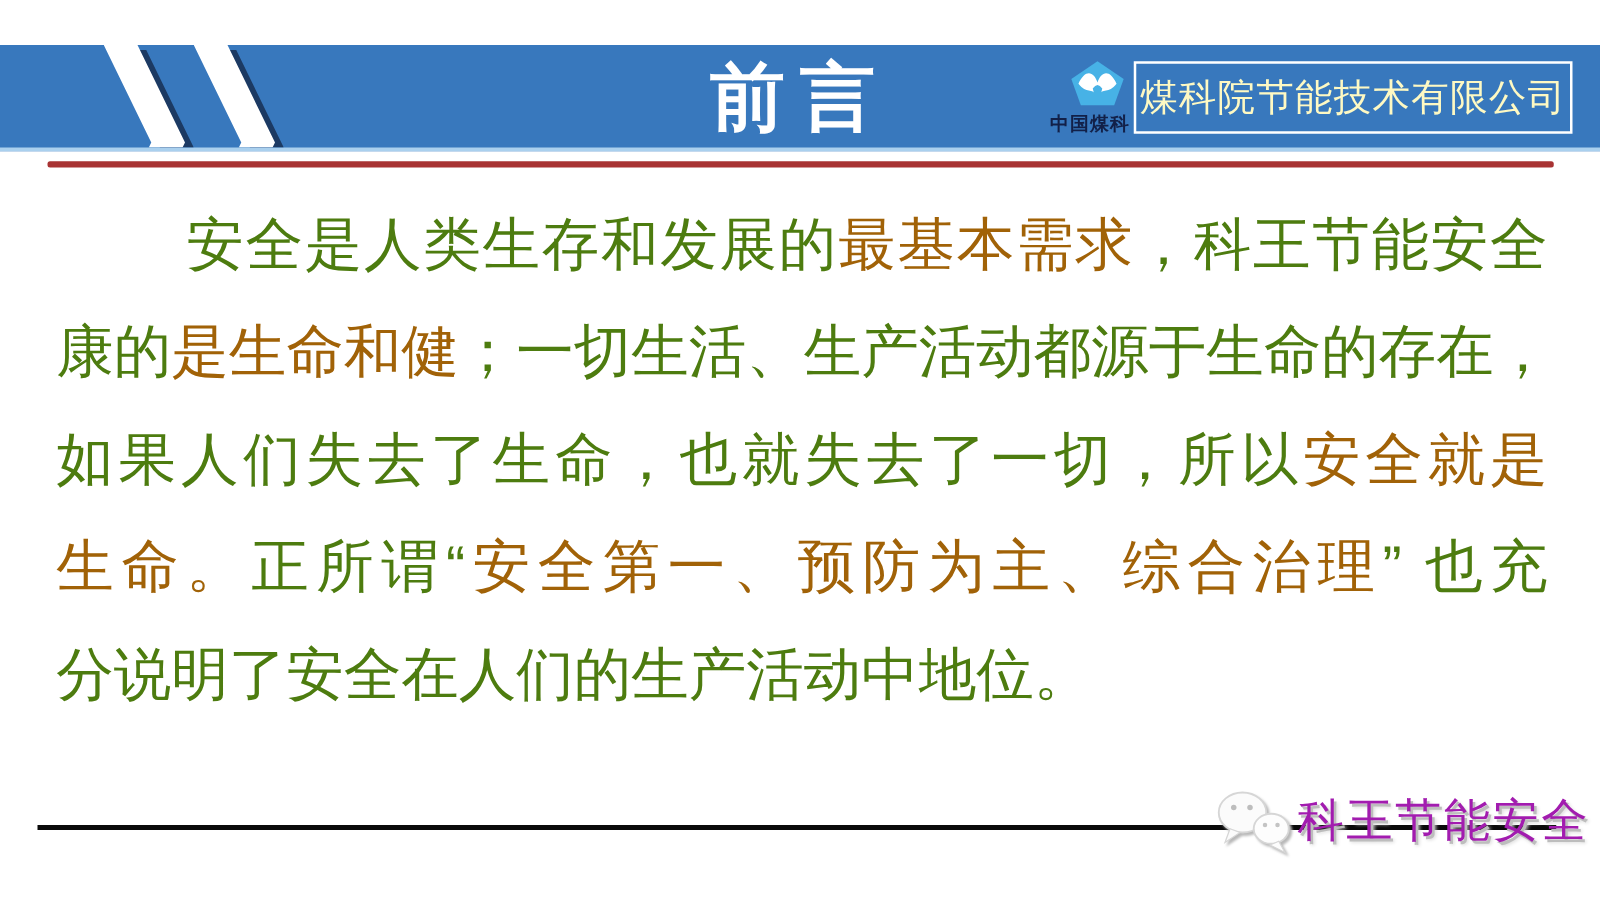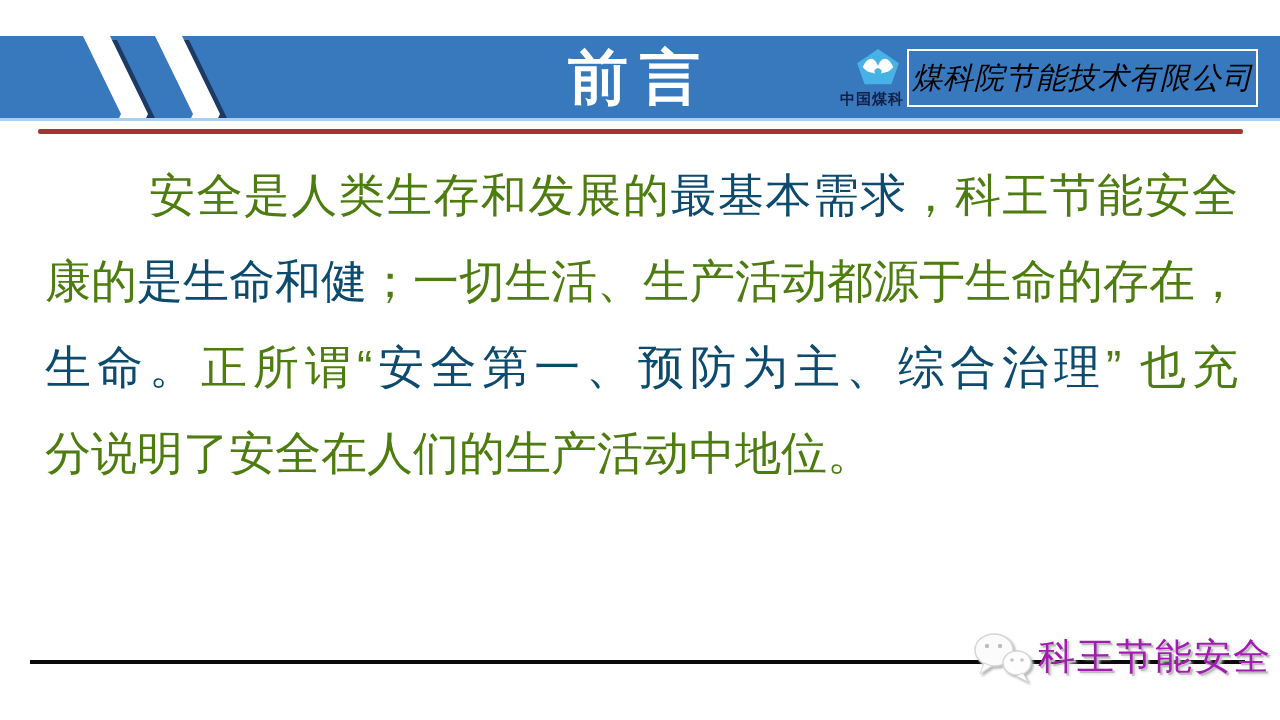--- a/index.html
+++ b/index.html
@@ -45,21 +45,21 @@
   .logo-text{
     margin-top:2px;font-size:15px;font-weight:700;color:#122048;
     letter-spacing:1px;white-space:nowrap;
   }
   .company-box{
     position:absolute;right:12px;top:13px;width:347px;height:54px;
     border:2px solid #ffffff;
     display:flex;align-items:center;justify-content:center;
   }
   .company-box span{
-    font-size:30px;color:#000000;letter-spacing:1px;white-space:nowrap;font-style:italic;
+    font-size:30px;color:#fef9c3;letter-spacing:1px;white-space:nowrap;
   }
 
   
   .red-rule{
     position:absolute;top:129px;left:38px;width:1205px;height:5px;
     background:#a83333;border-radius:2px;
   }
   .black-rule{
     position:absolute;top:660px;left:30px;width:1215px;height:4px;
     background:#0a0a0a;
@@ -67,21 +67,21 @@
 
   
   .body-text{
     position:absolute;top:152px;left:45px;width:1193px;
     font-size:46px;line-height:86px;color:#000000;font-weight:500;
   }
   .line{text-align:justify;text-align-last:justify;white-space:nowrap;}
   .line.last{text-align-last:left;}
   .line.indent{text-indent:104px;}
   .seg{color:#4d7c0f;}
-  .seg.red{color:#0c4a6e;}
+  .seg.red{color:#a16207;}
 
   
   .watermark{
     position:absolute;top:626px;right:8px;
     display:flex;align-items:center;z-index:5;
   }
   .wm-icon{filter:drop-shadow(2px 2px 1px #b8b8b8);}
   .wm-text{
     font-size:37px;font-weight:400;letter-spacing:2px;white-space:nowrap;
     color:#a21caf;
@@ -116,20 +116,21 @@
         <span>煤科院节能技术有限公司</span>
       </div>
     </div>
   </header>
 
   <div class="red-rule"></div>
 
   <main class="body-text">
       <div class="line indent"><span class="seg">安全是人类生存和发展的</span><span class="seg red">最基本需求</span><span class="seg">，科王节能安全</span></div>
       <div class="line"><span class="seg">康的</span><span class="seg red">是生命和健</span><span class="seg">；一切生活、生产活动都源于生命的存在，</span></div>
+      <div class="line"><span class="seg">如果人们失去了生命，也就失去了一切，所以</span><span class="seg red">安全就是</span></div>
       <div class="line"><span class="seg red">生命。</span><span class="seg">正所谓“</span><span class="seg red">安全第一、预防为主、综合治理</span><span class="seg">” 也充</span></div>
       <div class="line last"><span class="seg">分说明了安全在人们的生产活动中地位。</span></div>
     </main>
 
   <div class="black-rule"></div>
 
   <div class="watermark">
     <svg class="wm-icon" width="70" height="62" viewBox="0 0 70 62">
       <ellipse cx="26" cy="24" rx="19" ry="16" fill="#fbfbfb" stroke="#d6d6d6" stroke-width="1.5"></ellipse>
       <path d="M16 37 L12 48 L24 40 Z" fill="#fbfbfb" stroke="#d6d6d6" stroke-width="1"></path>

